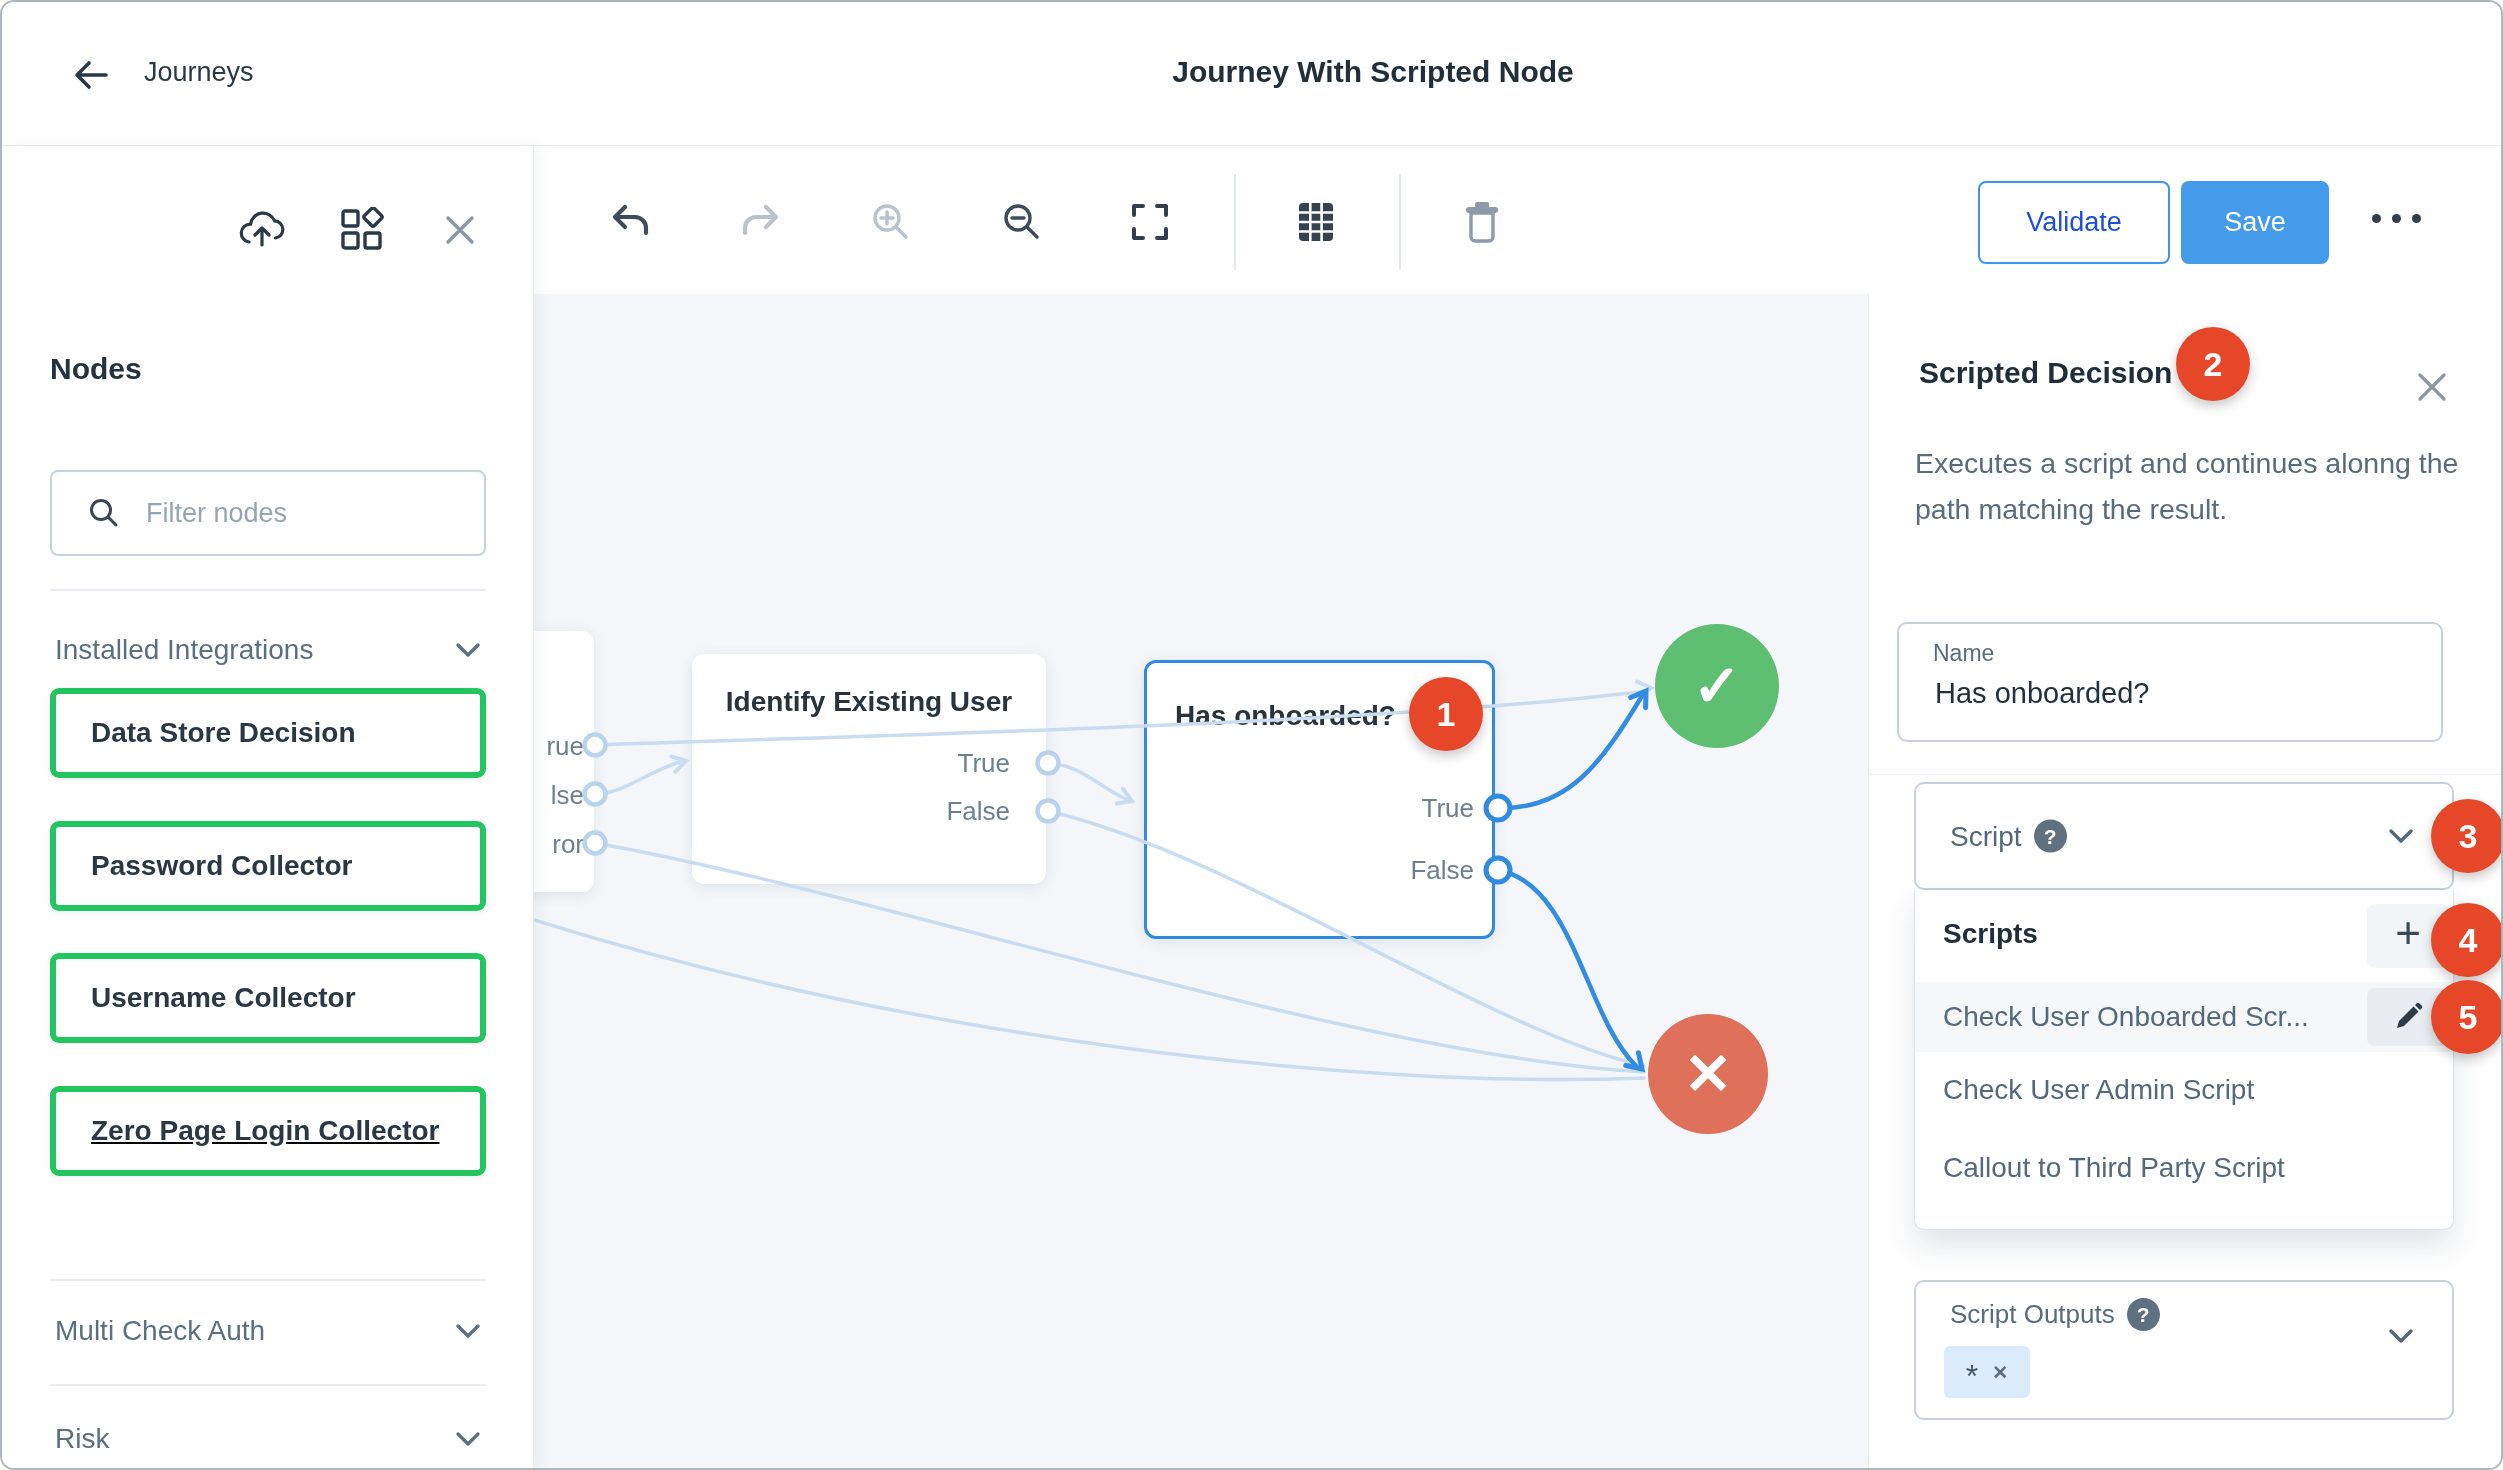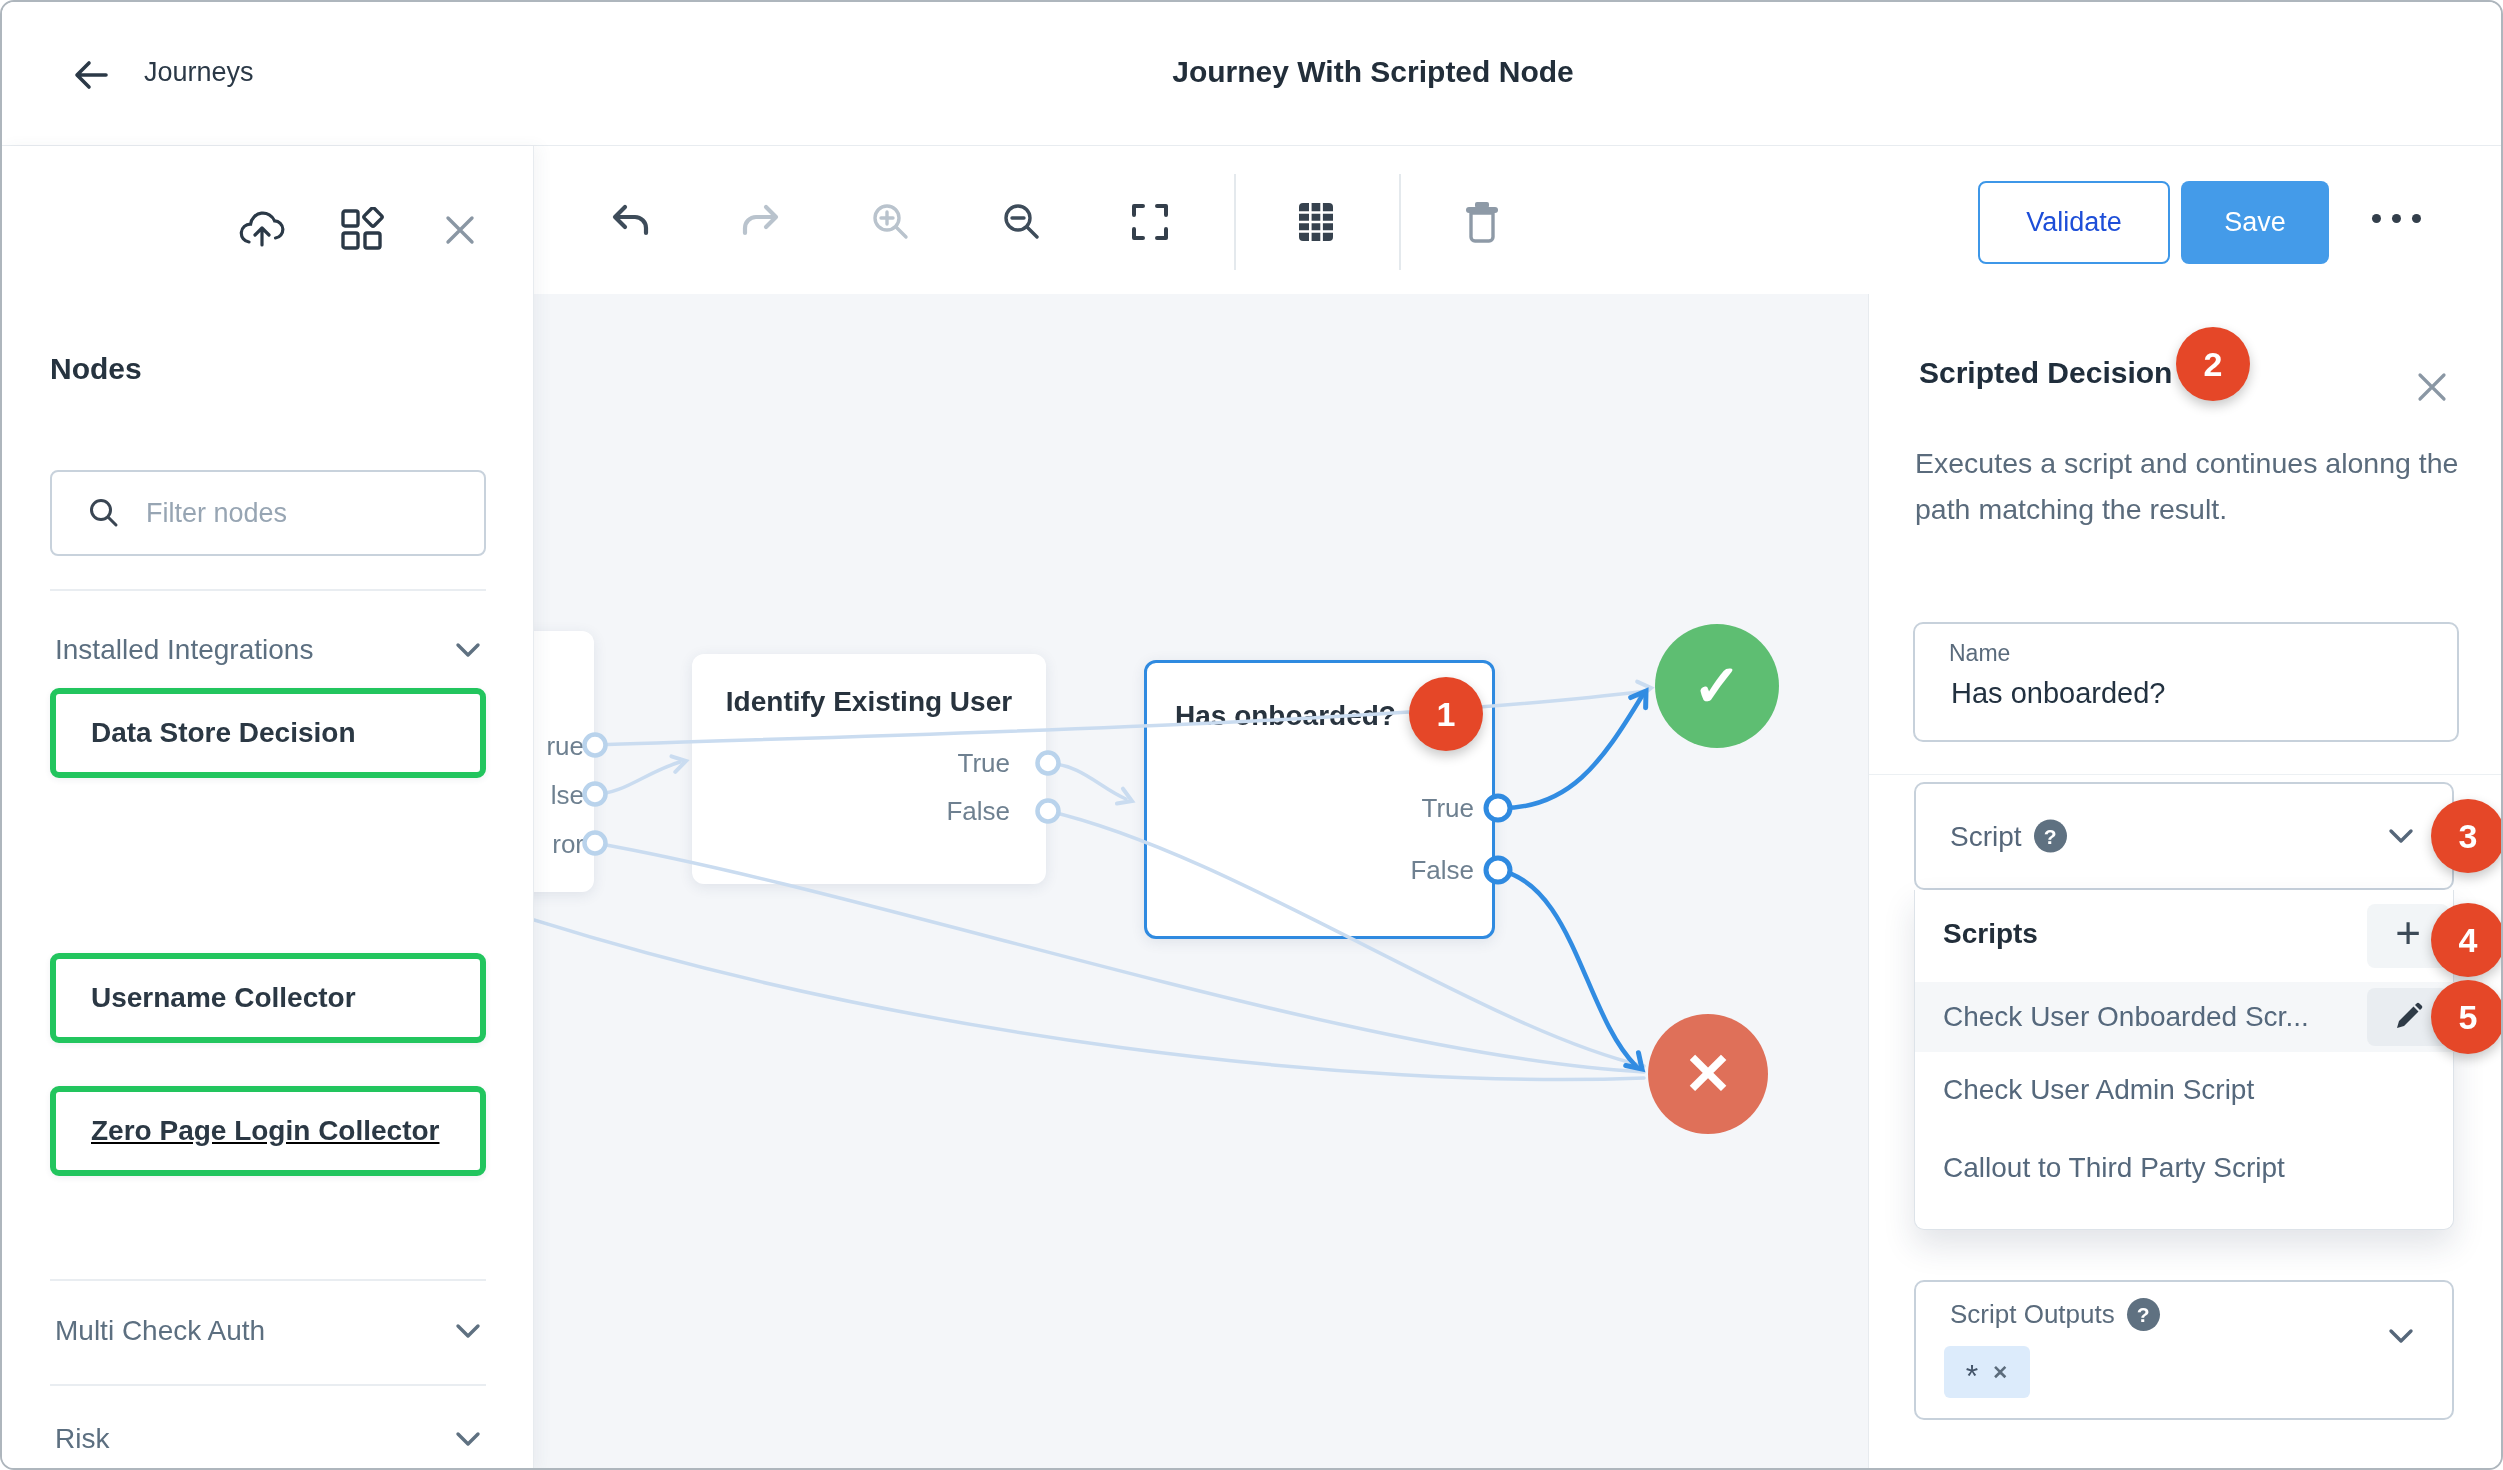--- a/index.html
+++ b/index.html
@@ -130,20 +130,23 @@
       <span class="lbl">Basic Authentication</span>
       <span class="chev">
         <svg width="28" height="18" viewBox="0 0 28 18">
             <path d="M4 14 14 4l10 10" stroke="#5f7181" stroke-width="3.4" fill="none" stroke-linecap="round" stroke-linejoin="round"></path>
           </svg>
       </span>
     </div>
 
     <div class="sb-card" style="top:542px;">
         <span>Data Store Decision</span>
+      </div>
+    <div class="sb-card" style="top:675px;">
+        <span>Password Collector</span>
       </div>
     <div class="sb-card" style="top:807px;">
         <span>Username Collector</span>
       </div>
     <div class="sb-card" style="top:940px;text-decoration:underline;">
         <span>Zero Page Login Collector</span>
       </div>
 
     <div class="sb-div" style="top:1133px;"></div>
     <div class="sb-sec" style="top:1150px;">
@@ -293,21 +296,21 @@
     <div class="pn-title">Scripted Decision</div>
     <div class="abs" style="left:540px;top:70px;width:46px;height:46px;cursor:pointer;">
       <span>
         <svg width="46" height="46" viewBox="0 0 46 46">
             <path d="M11 11l24 24M35 11 11 35" stroke="#8a97a4" stroke-width="3.2" fill="none" stroke-linecap="round"></path>
           </svg>
       </span>
     </div>
     <div class="pn-desc">Executes a script and continues alonng the path matching the result.</div>
 
-    <div class="field" style="left:44px;top:328px;width:546px;height:120px;">
+    <div class="field" style="left:28px;top:328px;width:546px;height:120px;">
       <div class="flabel">Name</div>
       <input type="text" value="Has onboarded?" style="">
     </div>
 
     <div class="abs" style="left:0;top:480px;width:637px;border-top:1px solid #ecf0f3;"></div>
 
     <div class="field" style="left:45px;top:488px;width:540px;height:108px;border-radius:10px 10px 10px 10px;">
       <div class="flabel" style="top:50%;transform:translateY(-50%);font-size:28px;color:#56677a;">
         <span>Script</span>
         <span class="help">?</span>

